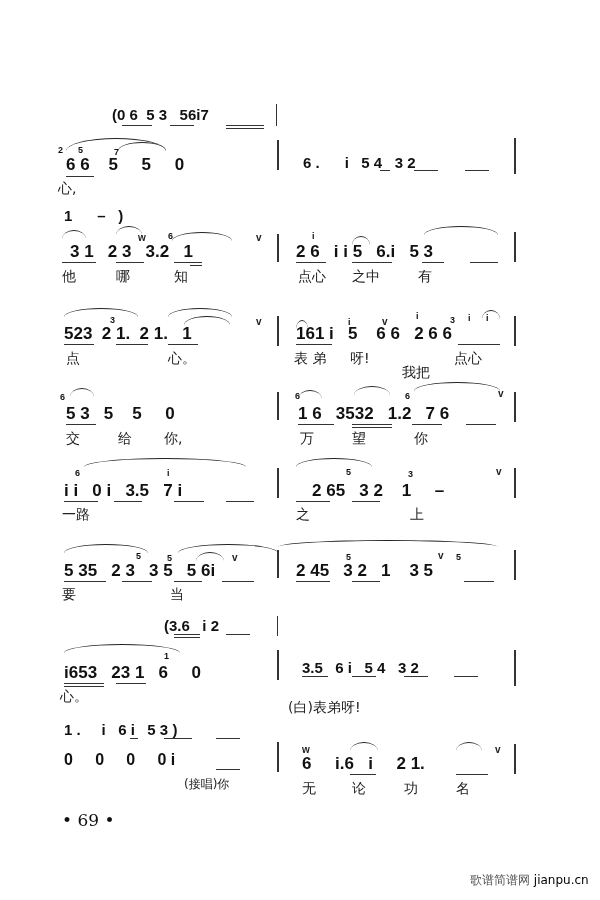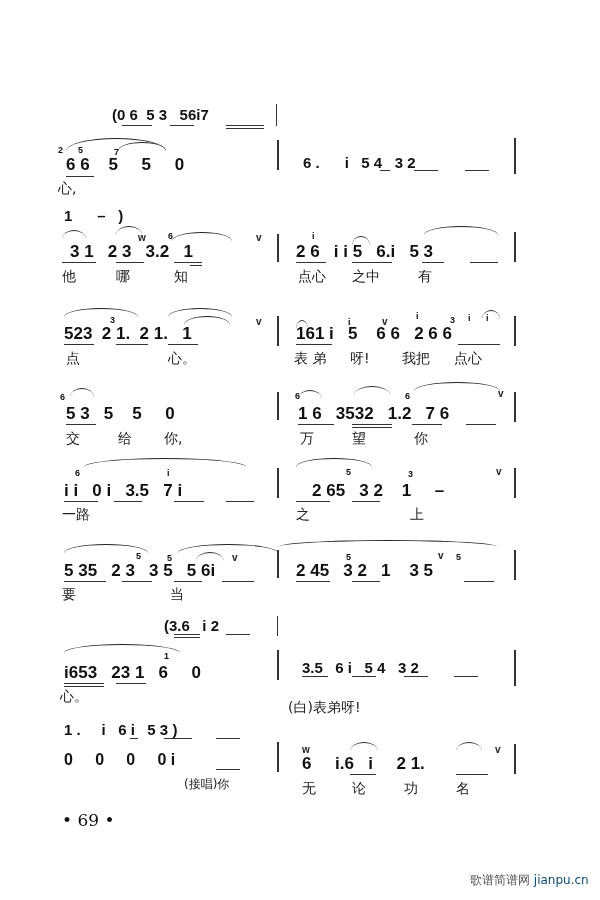--- a/index.html
+++ b/index.html
@@ -8,21 +8,21 @@
   .note { position:absolute; font-family:"Liberation Sans", sans-serif; font-weight:bold; font-size:15px; line-height:16px; white-space:pre; color:#111; }
   .small { position:absolute; font-family:"Liberation Sans", sans-serif; font-weight:bold; font-size:9px; line-height:9px; white-space:pre; color:#111; }
   .lyric { position:absolute; font-family:"DejaVu Sans", sans-serif; font-size:14px; line-height:16px; white-space:pre; color:#222; }
   .bar { position:absolute; width:2px; background:#333; }
   .bar.thin { width:1px; }
   .ul { position:absolute; height:1px; background:#333; }
   .slur { position:absolute; border-top:1.6px solid #222; border-radius:50% 50% 0 0 / 100% 100% 0 0; height:8px; }
   .mark { position:absolute; font-size:10px; font-weight:bold; color:#222; font-family:"Liberation Sans", sans-serif; }
   .pagenum { position:absolute; font-family:"DejaVu Serif", serif; font-size:17px; color:#111; }
   .wm { position:absolute; font-family:"DejaVu Sans", sans-serif; font-size:12px; color:#555; }
-  .wm .en { color:#0c4a6e; }
+  .wm .en { color:#000000; }
 </style>
 </head>
 <body>
 
 <div>
   <div class="note" style="left:112px;top:107px;">(0 6  5 3   56i7</div>
   <div class="ul" style="left:122px;top:125px;width:30px;"></div>
   <div class="ul" style="left:170px;top:125px;width:24px;"></div>
   <div class="ul" style="left:226px;top:125px;width:38px;"></div>
   <div class="ul" style="left:226px;top:128px;width:38px;"></div>
@@ -97,21 +97,21 @@
   <div class="small" style="left:416px;top:312px;">i</div>
   <div class="small" style="left:450px;top:316px;">3</div>
   <div class="small" style="left:468px;top:314px;">i</div>
   <div class="small" style="left:486px;top:314px;">i</div>
   <div class="mark" style="left:382px;top:316px;">v</div>
   <div class="note" style="left:296px;top:326px;font-size:17px;">161 i   5    6 6   2 6 6</div>
   <div class="ul" style="left:296px;top:344px;width:36px;"></div>
   <div class="ul" style="left:458px;top:344px;width:42px;"></div>
   <div class="lyric" style="left:294px;top:350px;">表 弟</div>
   <div class="lyric" style="left:350px;top:350px;">呀!</div>
-  <div class="lyric" style="left:402px;top:350px;">我把</div>
+  <div class="lyric" style="left:402px;top:364px;">我把</div>
   <div class="lyric" style="left:454px;top:350px;">点心</div>
   <div class="bar" style="left:514px;top:316px;height:30px;"></div>
 </div>
 
 <div>
   <div class="slur" style="left:70px;top:388px;width:24px;"></div>
   <div class="small" style="left:60px;top:393px;">6</div>
   <div class="note" style="left:66px;top:406px;font-size:17px;">5 3   5    5     0</div>
   <div class="ul" style="left:66px;top:424px;width:30px;"></div>
   <div class="lyric" style="left:66px;top:430px;">交</div>

